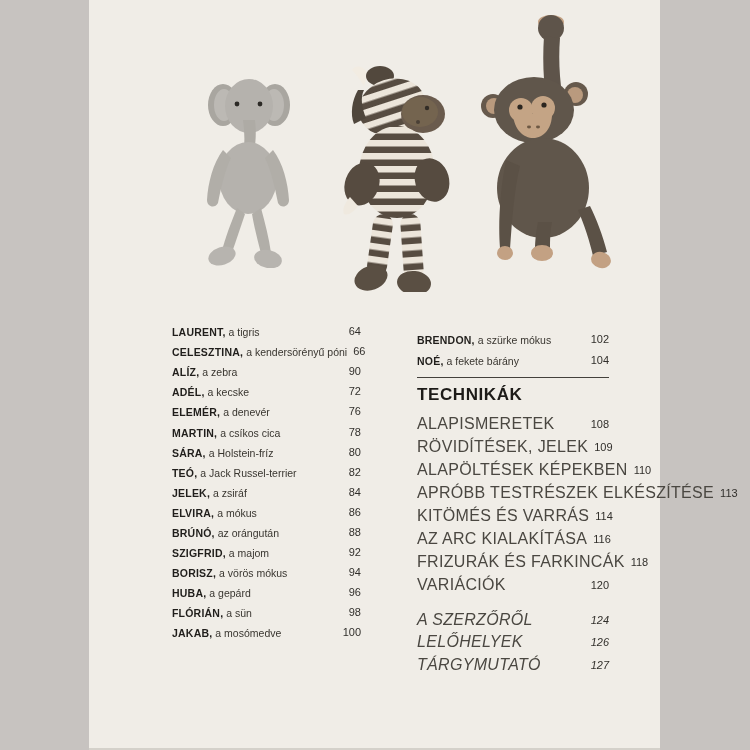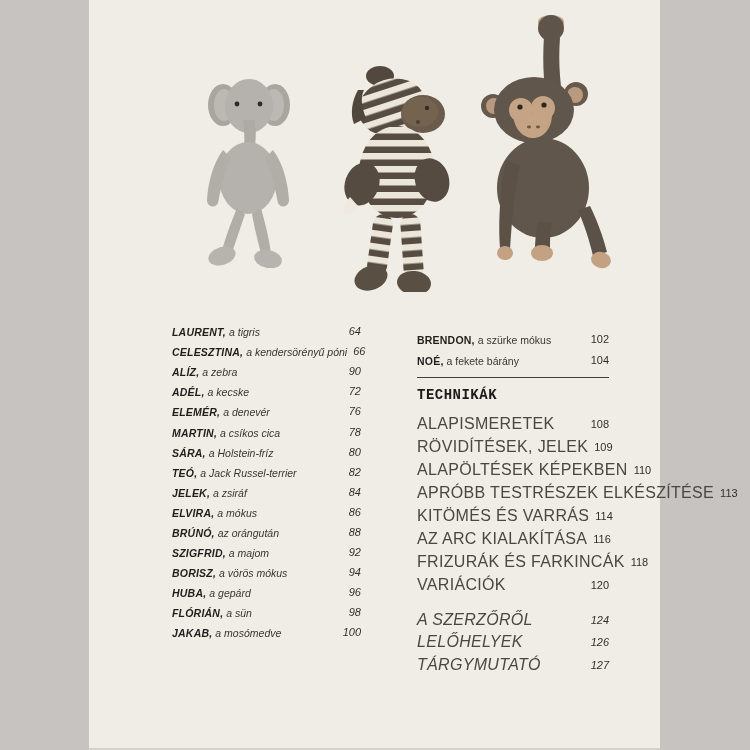--- a/index.html
+++ b/index.html
@@ -9,32 +9,32 @@
   .page-bottom-edge{position:absolute;left:0;bottom:0;width:100%;height:2px;
     background:rgba(90,84,74,0.18);}
   .toy{position:absolute;}
   .toy svg{display:block;}
 
   
   .toc-col{position:absolute;}
   #toc-left{left:83px;top:321px;width:189px;}
   #toc-right{left:296px;top:329px;width:192px;margin-left:32px;}
   .row{display:flex;justify-content:space-between;align-items:center;white-space:nowrap;}
-  .row-animal{height:20.1px;font-style:italic;}
+  .row-animal{height:20.1px;}
   .row-animal-r{height:20.5px;}
   .row-tech{height:23px;}
   .row-close{height:22.5px;font-style:italic;}
   .nm{font-weight:bold;font-size:10.5px;letter-spacing:0.02em;color:#201e1b;}
   .ds{font-size:10.5px;color:#38352f;margin-left:3px;}
   .pg{font-size:11px;color:#312f2b;margin-left:6px;}
   .row-section{height:20.1px;display:flex;align-items:center;}
   .sec{font-size:10px;color:#6b6862;letter-spacing:0.03em;}
   .divider{margin-top:7px;height:0;border-top:1.5px solid #44413c;}
   .heading-row{margin-top:7px;height:20px;display:flex;align-items:center;}
-  .heading{font-weight:bold;font-size:14px;letter-spacing:0.035em;color:#1d1b18;font-family:Liberation Mono, monospace;}
+  .heading{font-weight:bold;font-size:17px;letter-spacing:0.035em;color:#1d1b18;}
   #rc-tech{margin-top:7.5px;}
   .tl{font-size:16px;color:#4a4741;letter-spacing:0.02em;}
   .spacer{height:12px;}
 </style>
 </head>
 <body>
 
 <div class="stage">
   <div class="page">
 

